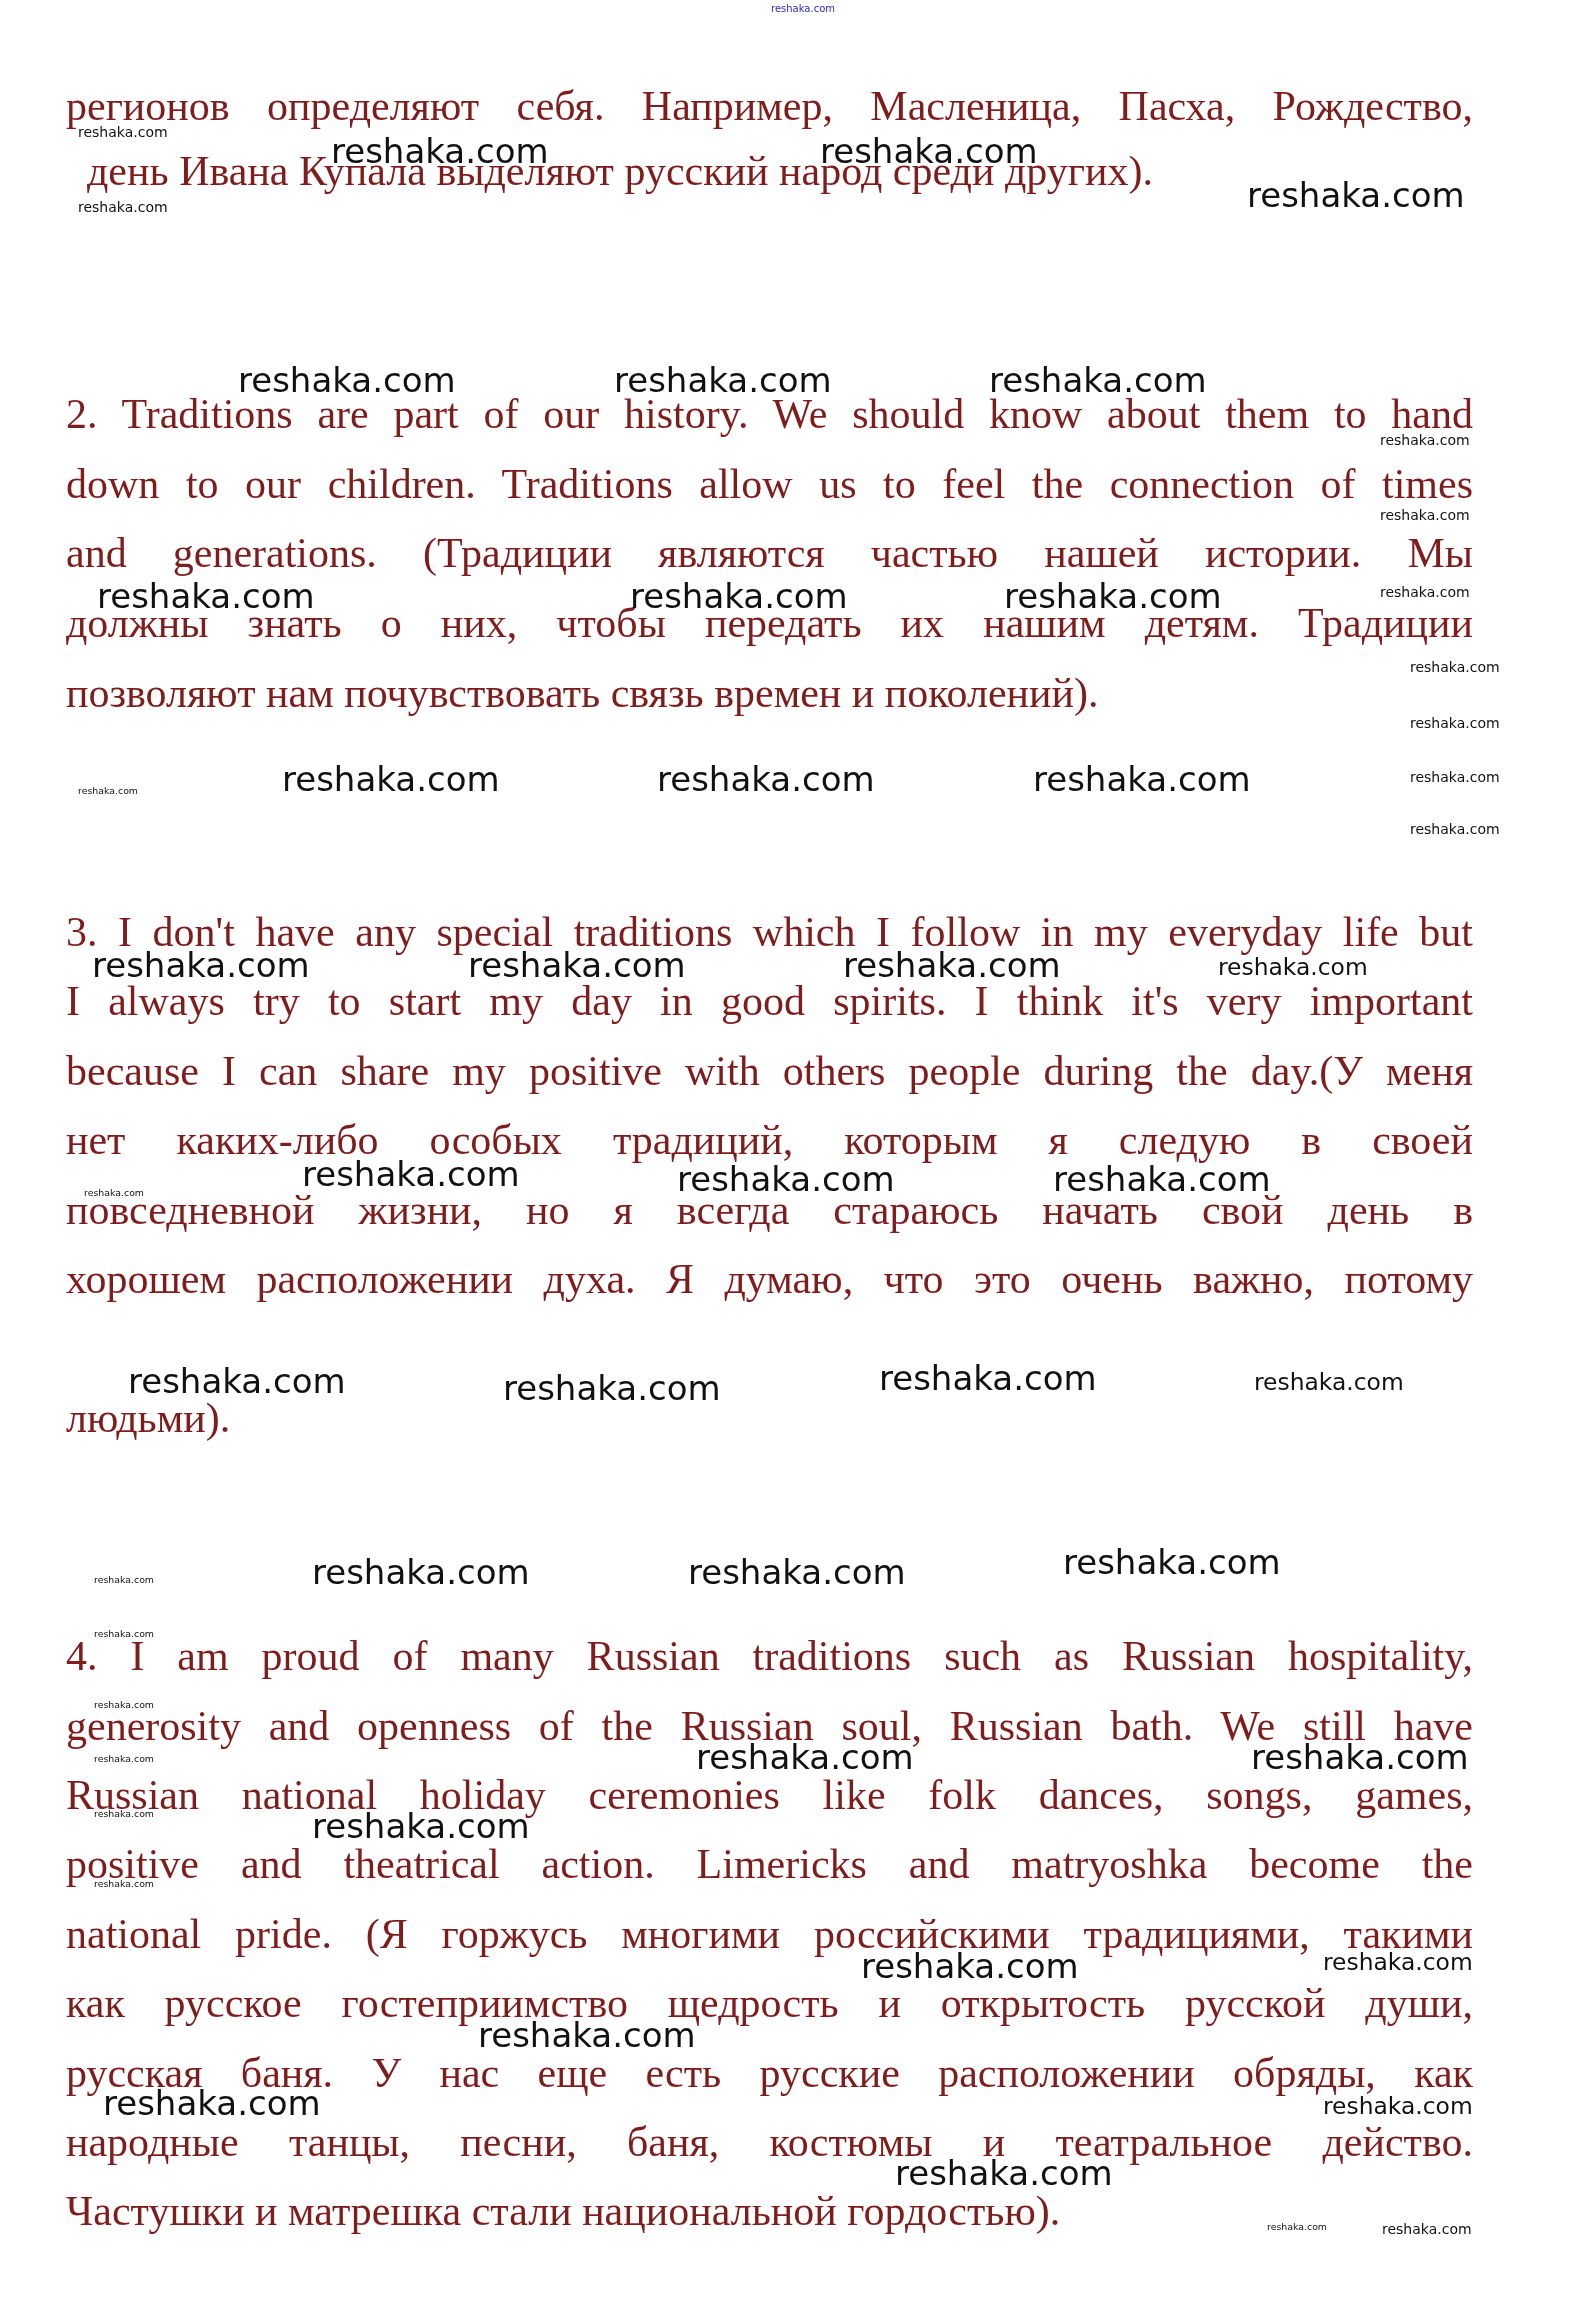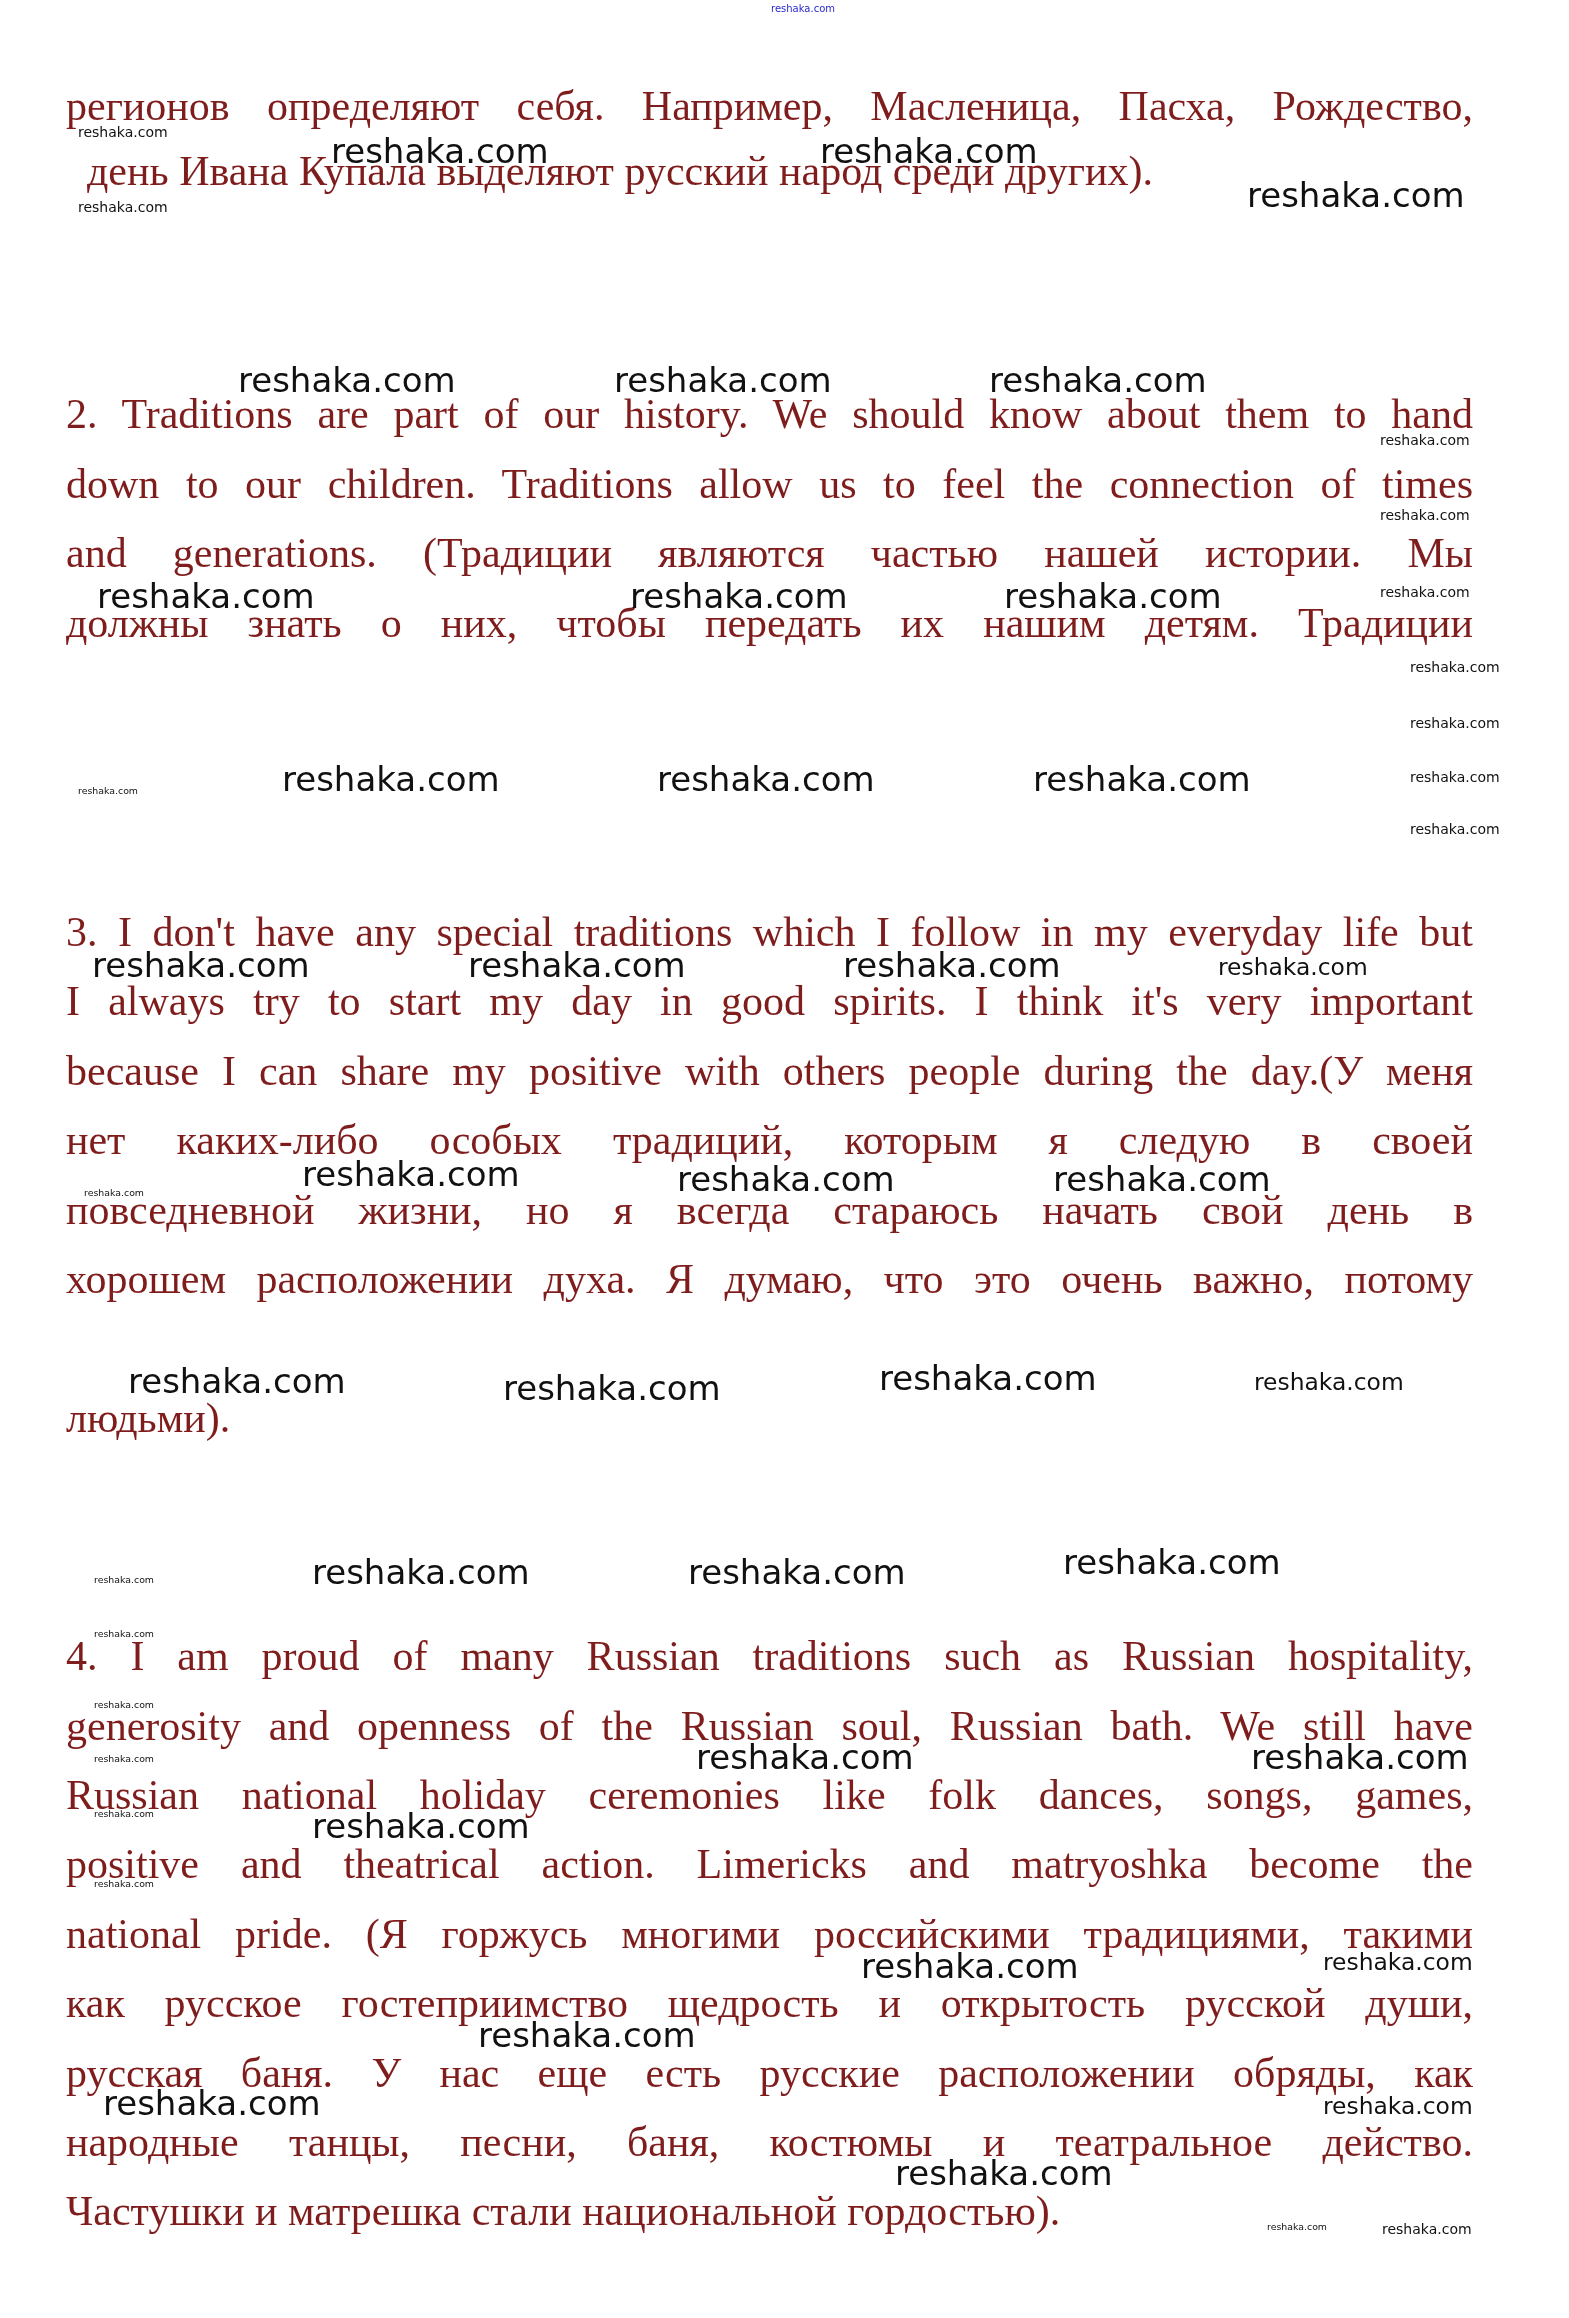--- a/index.html
+++ b/index.html
@@ -32,20 +32,21 @@
 
   <div class="top-url">reshaka.com</div>
 
   <div class="line" style="top:83px">регионов определяют себя. Например, Масленица, Пасха, Рождество,</div>
   <div class="line last" style="top:148px; width:1185px;margin-left:21px;">день Ивана Купала выделяют русский народ среди других).</div>
 
   <div class="line" style="top:391px">2. Traditions are part of our history. We should know about them to hand</div>
   <div class="line" style="top:461px">down to our children. Traditions allow us to feel the connection of times</div>
   <div class="line" style="top:530px">and generations. (Традиции являются частью нашей истории. Мы</div>
   <div class="line" style="top:600px">должны знать о них, чтобы передать их нашим детям. Традиции</div>
+  <div class="line last" style="top:670px; width:1169px;">позволяют нам почувствовать связь времен и поколений).</div>
 
   <div class="line" style="top:909px">3. I don't have any special traditions which I follow in my everyday life but</div>
   <div class="line" style="top:978px">I always try to start my day in good spirits. I think it's very important</div>
   <div class="line" style="top:1048px">because I can share my positive with others people during the day.(У меня</div>
   <div class="line" style="top:1117px">нет каких-либо особых традиций, которым я следую в своей</div>
   <div class="line" style="top:1187px">повседневной жизни, но я всегда стараюсь начать свой день в</div>
   <div class="line" style="top:1256px">хорошем расположении духа. Я думаю, что это очень важно, потому</div>
   <div class="line last" style="top:1395px; width:312px;">людьми).</div>
 
   <div class="line" style="top:1633px">4. I am proud of many Russian traditions such as Russian hospitality,</div>

